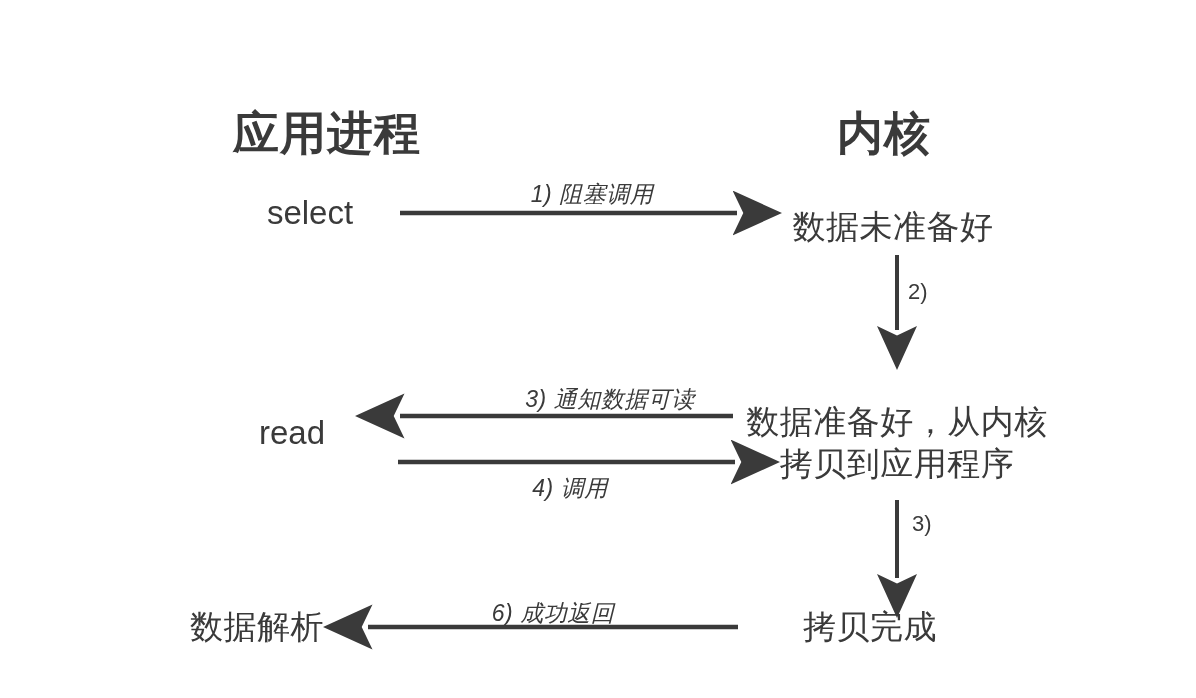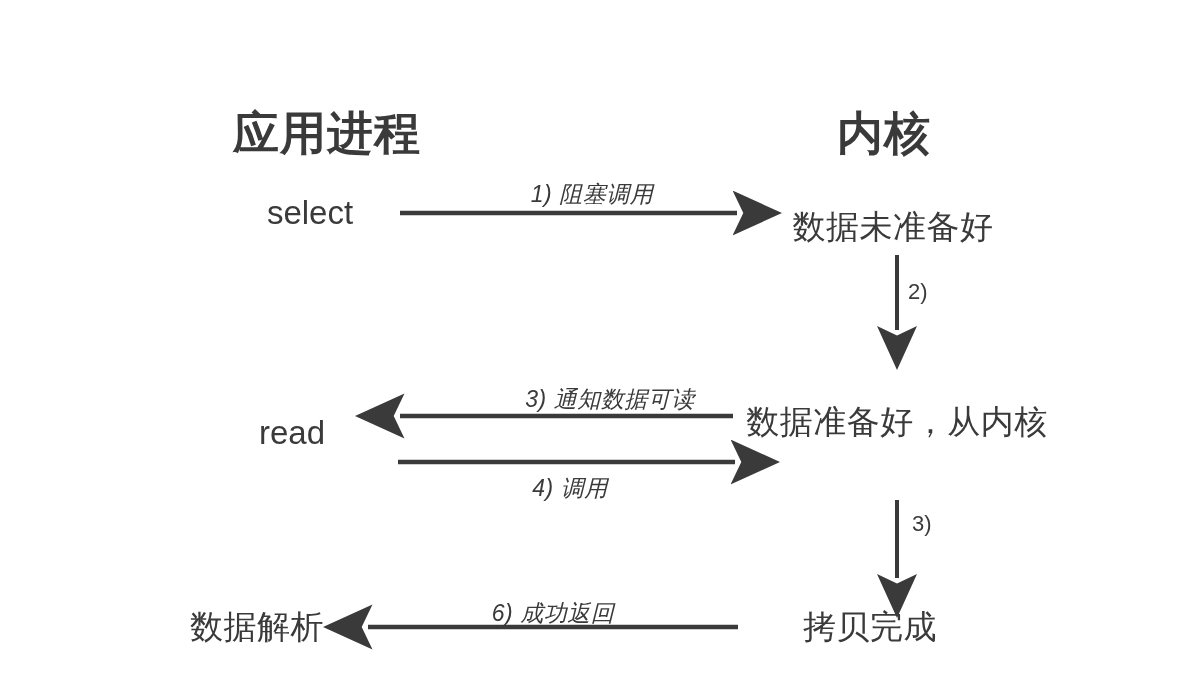--- a/index.html
+++ b/index.html
@@ -127,20 +127,21 @@
 <div class="txt node-label center-x" style="left:310px; top:196px;">select</div>
 
 <div class="txt node-label center-x" style="left:292px; top:416px;">read</div>
 
 <div class="txt node-label-cn center-x" style="left:257px; top:610px;">数据解析</div>
 
 <div class="txt node-label-cn center-x" style="left:893px; top:196px;margin-top:14px;">数据未准备好</div>
 
 <div class="node-block" style="left:897px; top:385px; transform:translateX(-50%);margin-top:16px;">
   <div>数据准备好，从内核</div>
+  <div>拷贝到应用程序</div>
 </div>
 
 <div class="txt node-label-cn center-x" style="left:870px; top:610px;text-align:center;">拷贝完成</div>
 
 <div class="txt edge-label center-x" style="left:592px; top:183px;">1)  阻塞调用</div>
 
 <div class="txt edge-label-small" style="left:908px; top:281px;">2)</div>
 
 <div class="txt edge-label center-x" style="left:570px; top:388px;margin-left:40px;">3)  通知数据可读</div>
 

